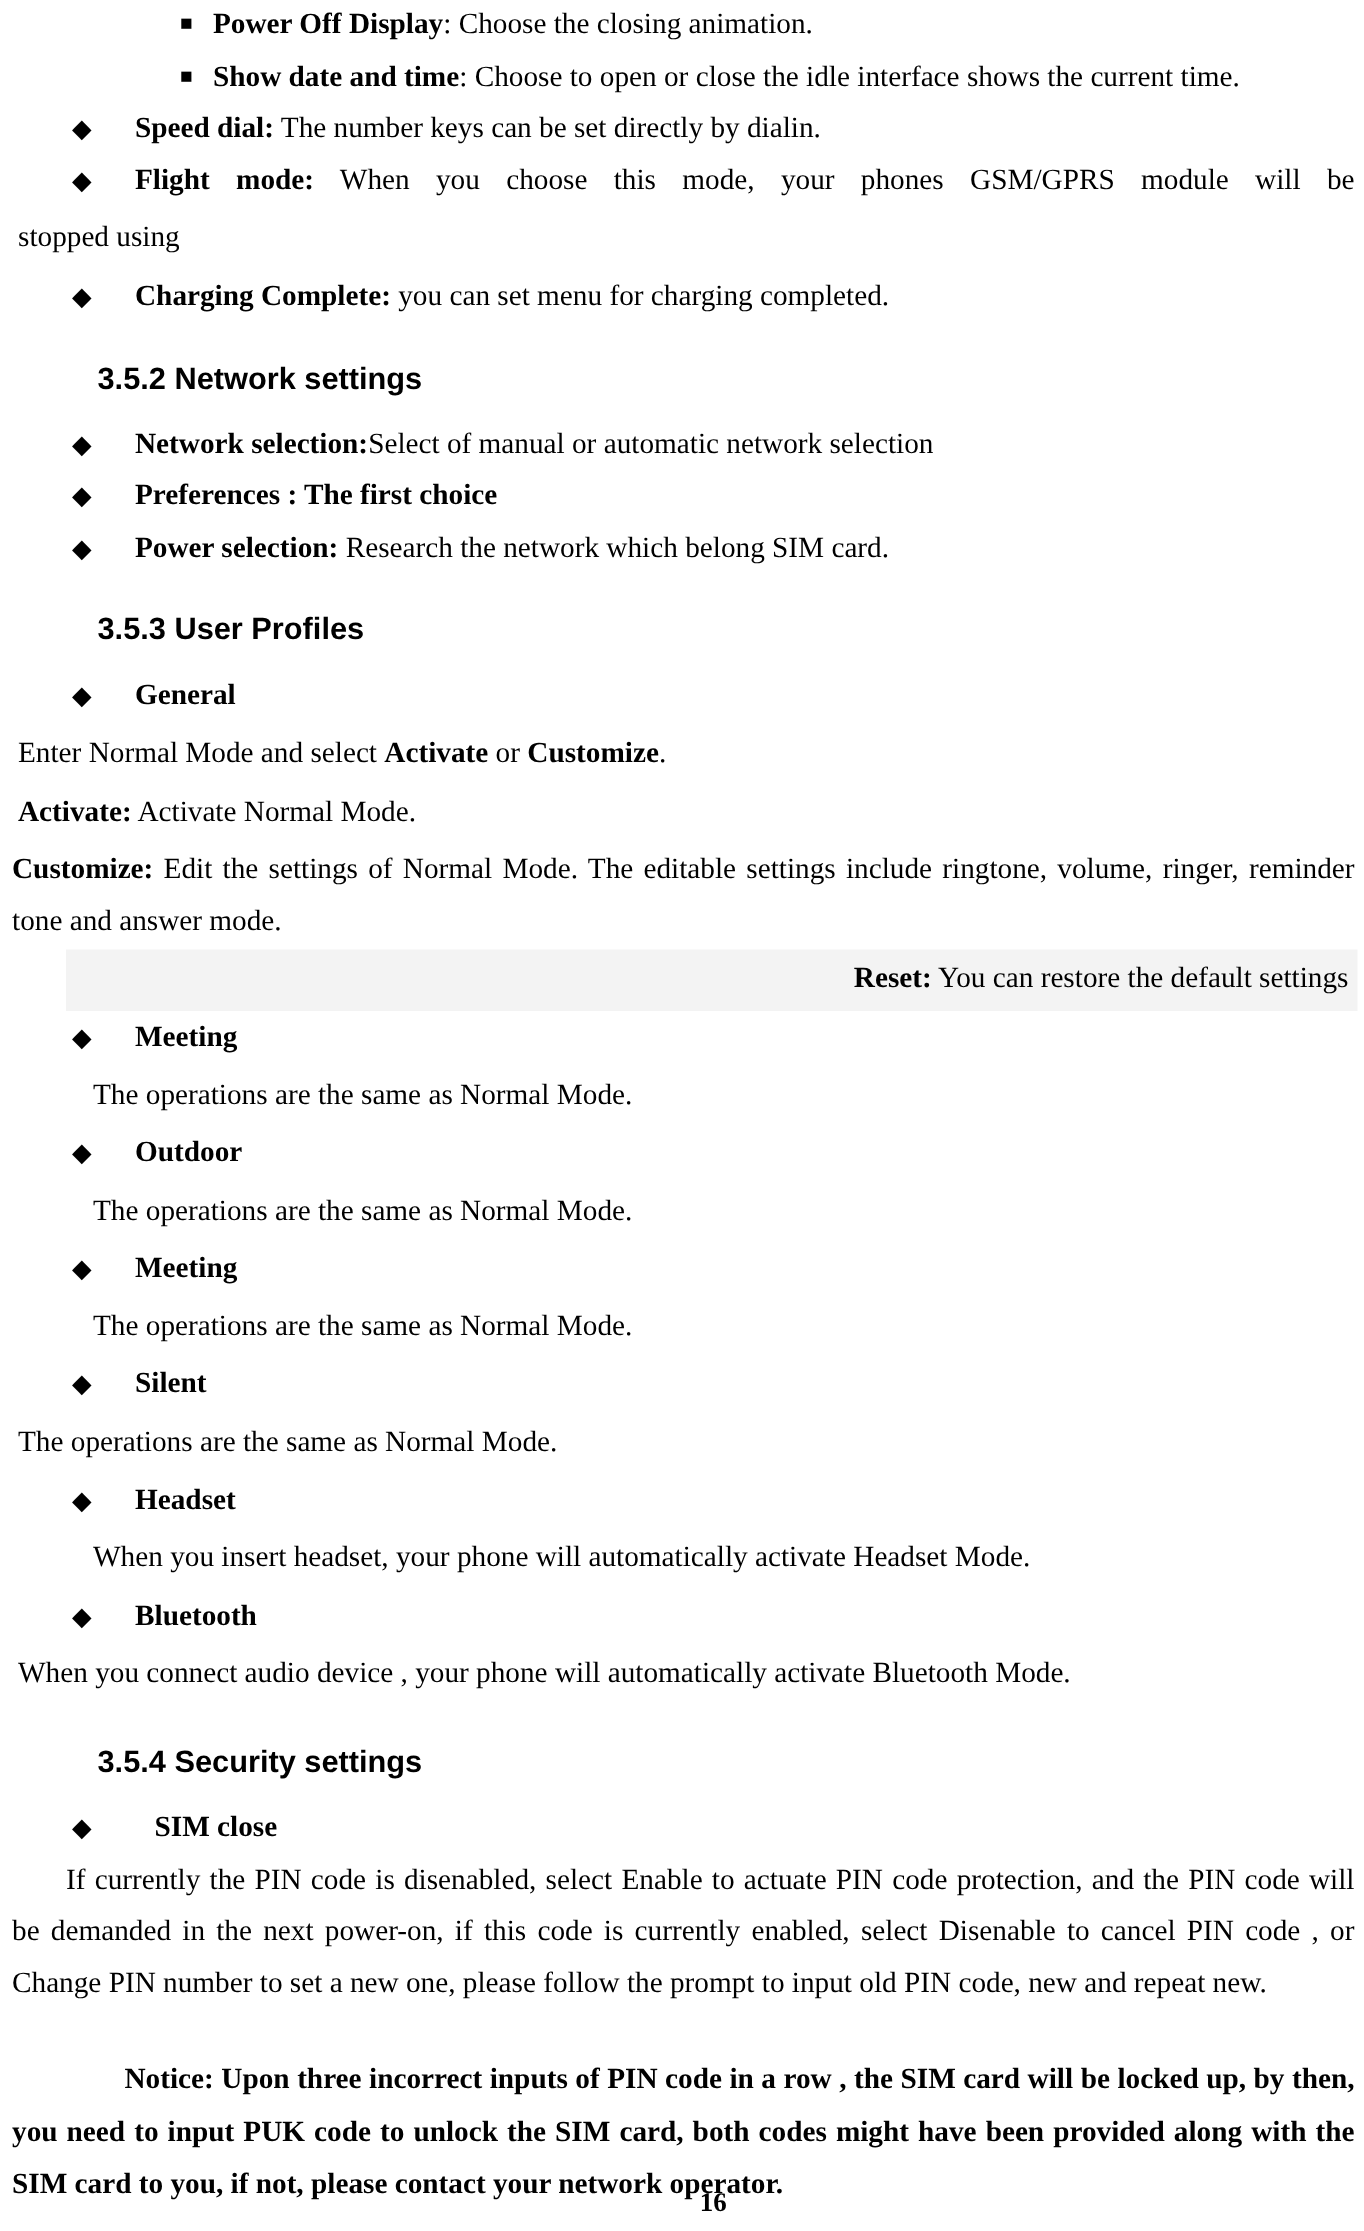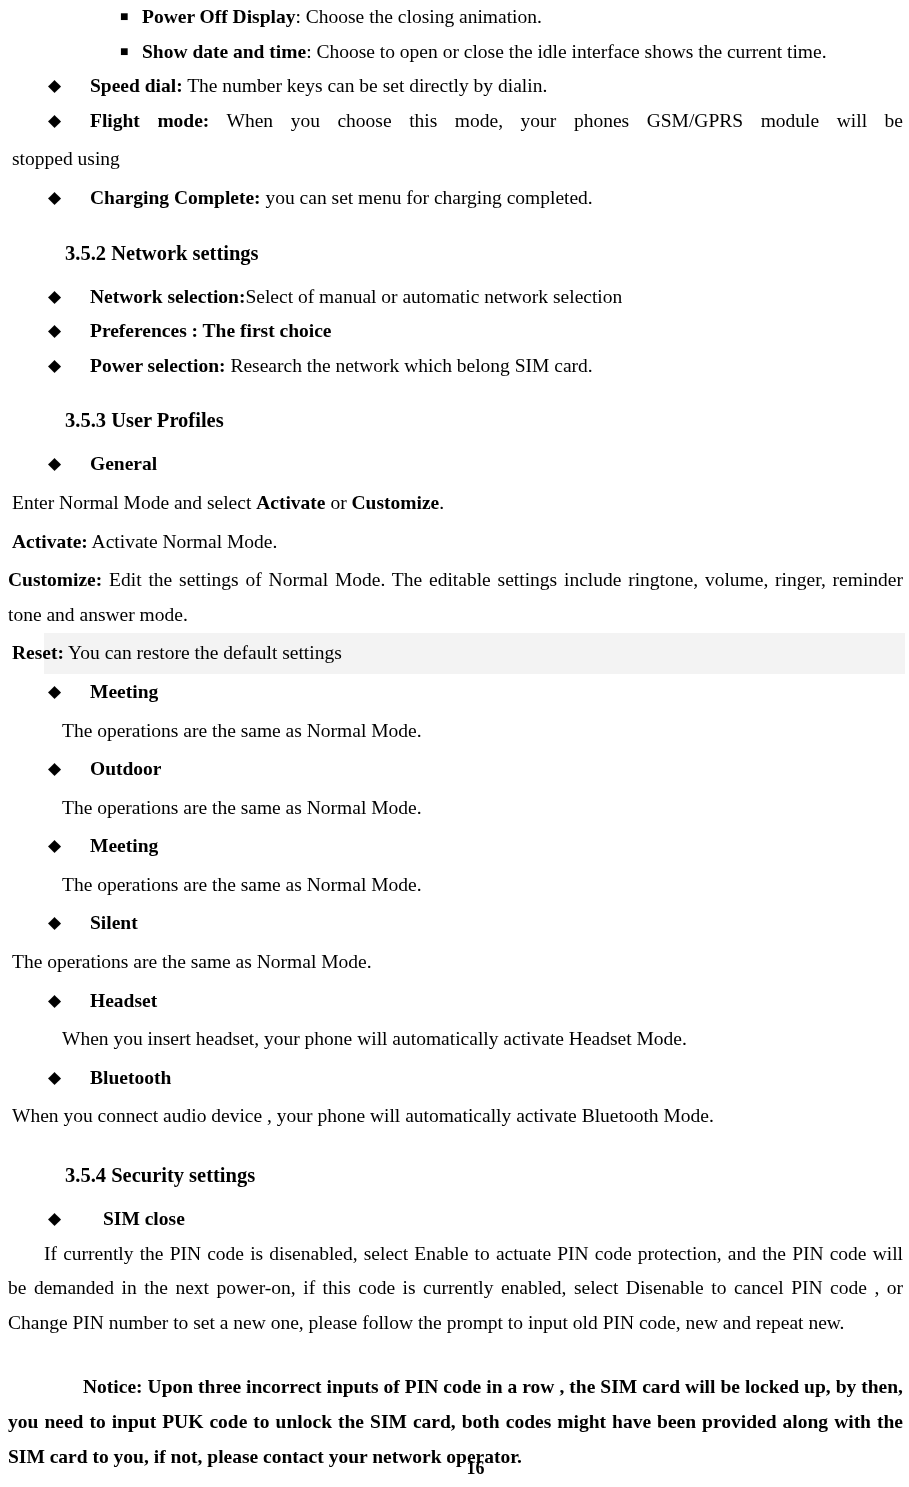--- a/index.html
+++ b/index.html
@@ -76,36 +76,37 @@
   
   .flow-left {
     font-size: 19.5px;
     line-height: 34.6px;
     margin: 4px;
     text-align: left;
   }
 
   
   .heading {
-    font-family: Liberation Serif, serif;
+    font-family: Liberation Sans, sans-serif;
     font-weight: bold;
     font-size: 20.5px;
     line-height: 34px;
     margin: 0;
     padding-left: 57px;
   }
 
   
   .indent-sm { padding-left: 50px; }
   .indent-first { text-indent: 36px; }
   .indent-notice { text-indent: 75px; }
 
   
   .hl {
     position: relative;
+    text-align: right;
   }
   .hl::before {
     content: "";
     position: absolute;
     left: 32px;
     right: -6px;
     top: -3px;
     bottom: -3px;
     background: #f3f3f3;
     z-index: 0;

